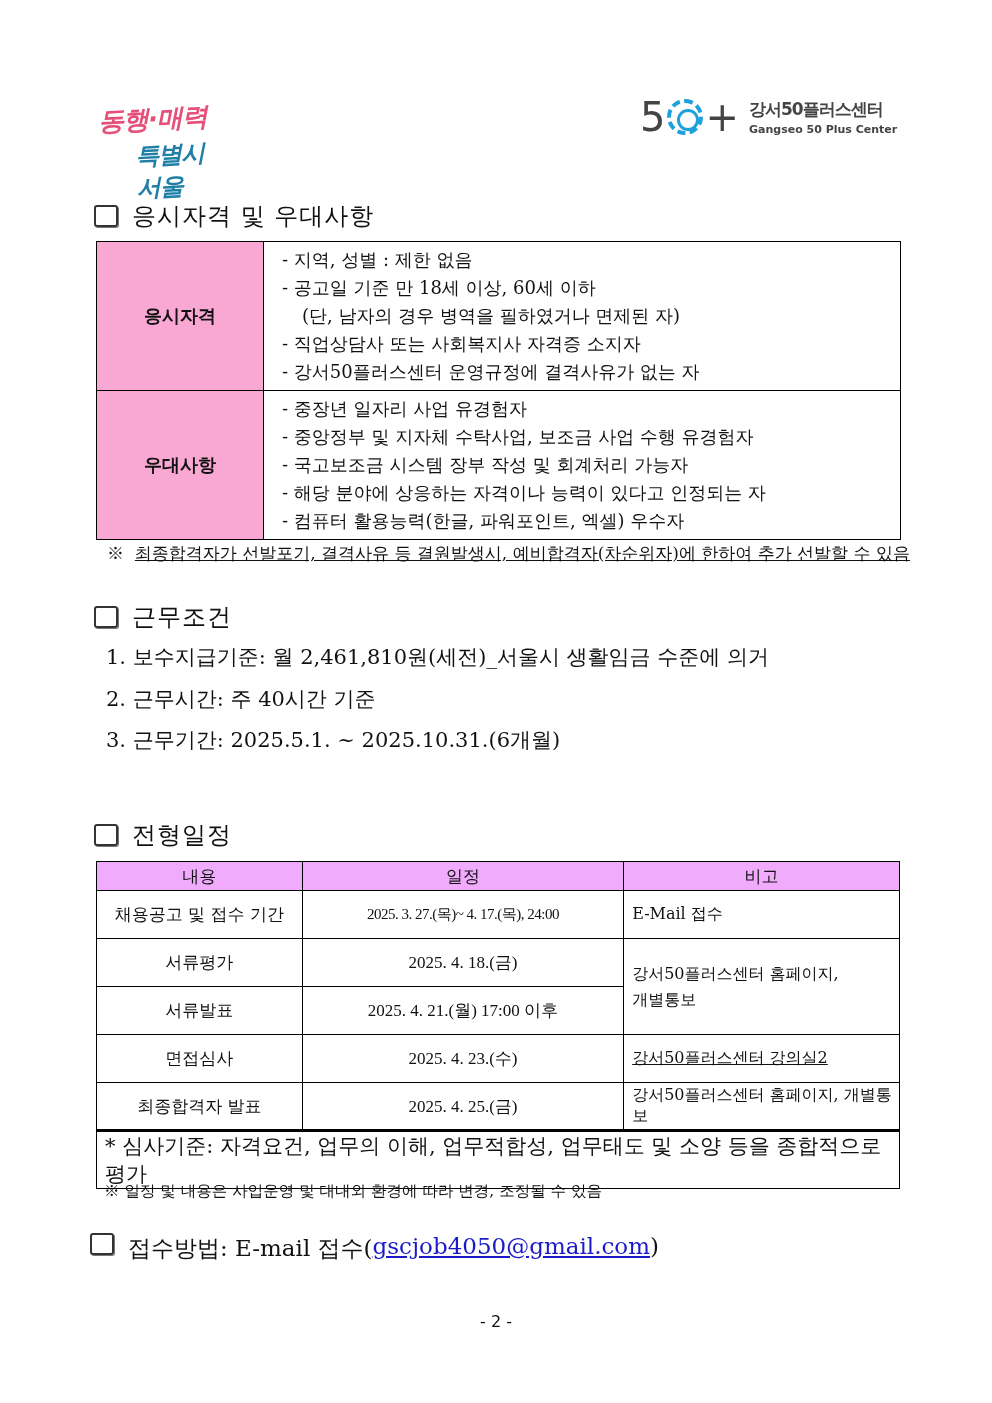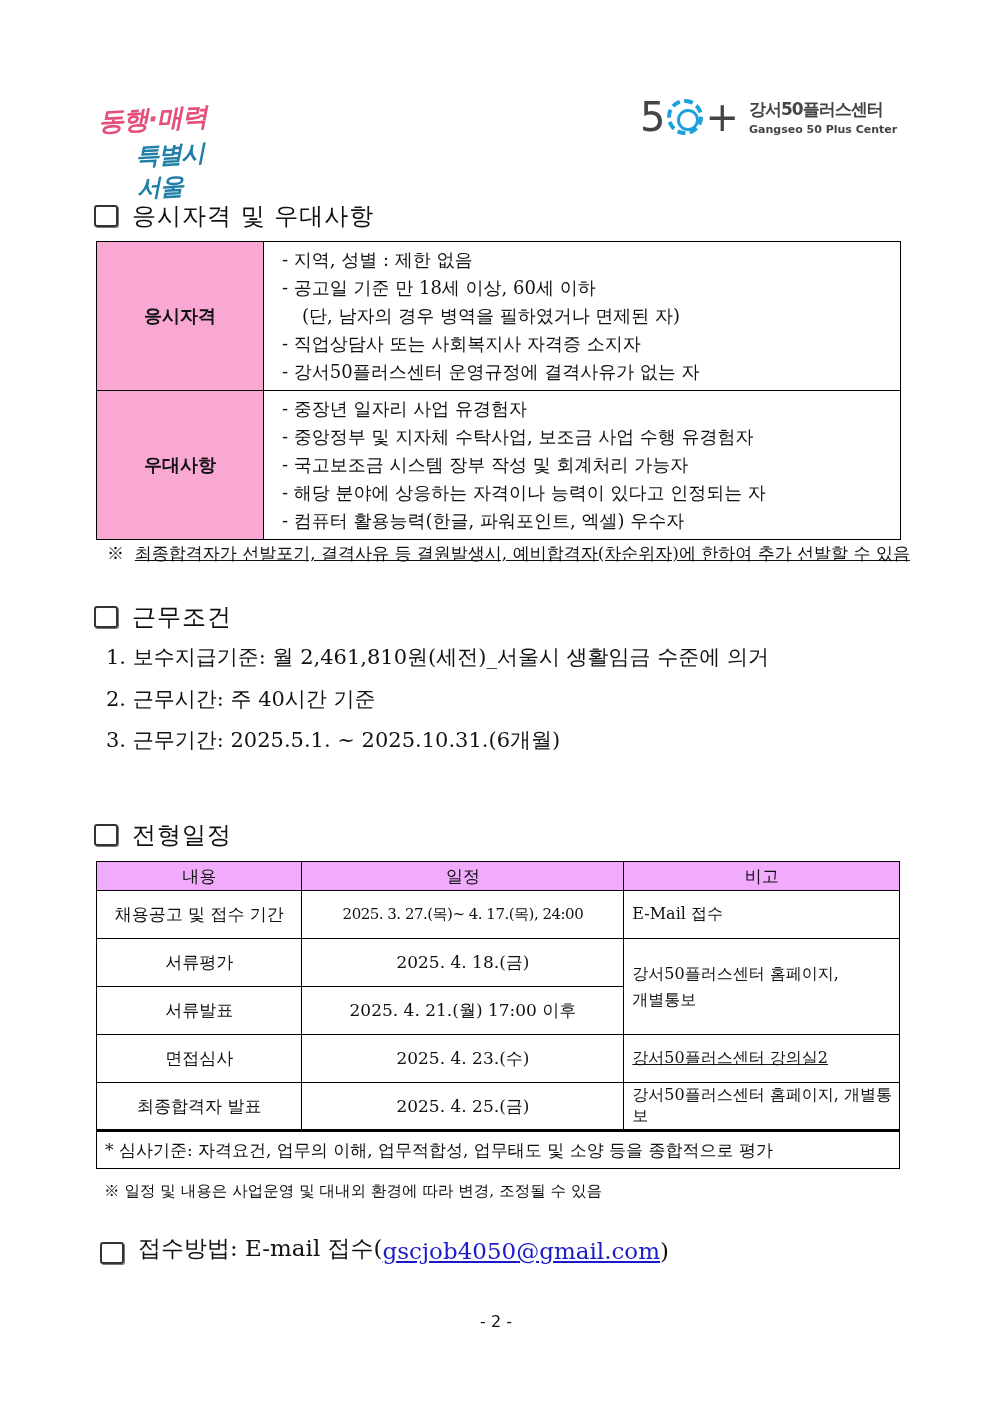--- a/index.html
+++ b/index.html
@@ -81,32 +81,32 @@
       position: absolute; left: 96px; top: 861px; width: 804px;
       font-size: 17px;
     }
     .sched-table th, .sched-table td { border: 1.2px solid #000; }
     .sched-table th {
       background: #f0abfc; font-weight: normal; height: 29px; font-size: 17px;
       font-family: "DejaVu Sans", sans-serif;
     }
     .sched-table td { height: 48px; }
     .sched-table .c1 { width: 218px; text-align: center; }
-    .sched-table .c2 { width: 340px; text-align: center; }
+    .sched-table .c2 { width: 340px; text-align: center; font-family: Liberation Serif, serif; }
     .sched-table .c3 { text-align: left; padding-left: 8px; font-size: 16px; }
     .sched-table .underline { text-decoration: underline; }
     .sched-table .footer-row td {
       border-top: 3px solid #000; height: 38px; padding-left: 8px; text-align: left;
-      font-size: 17px;
+      font-size: 21px;
     }
 
     .note-sched { position: absolute; left: 104px; top: 1181px; font-size: 15.5px; white-space: nowrap; }
 
     .apply-head {
-      position: absolute; left: 100px; top: 1233px; display: flex; align-items: flex-end;
+      position: absolute; left: 90px; top: 1233px; display: flex; align-items: flex-start;
       font-size: 23px; white-space: nowrap;
     }
     .apply-head .email { color: #1a1ac8; text-decoration: underline; }
     .apply-head .bold { font-weight: bold; margin-left: 12px; }
 
     .page-num {
       position: absolute; left: 0; width: 992px; top: 1312px; text-align: center;
       font-family: "DejaVu Sans", sans-serif; font-size: 16px;
     }
   </style>

